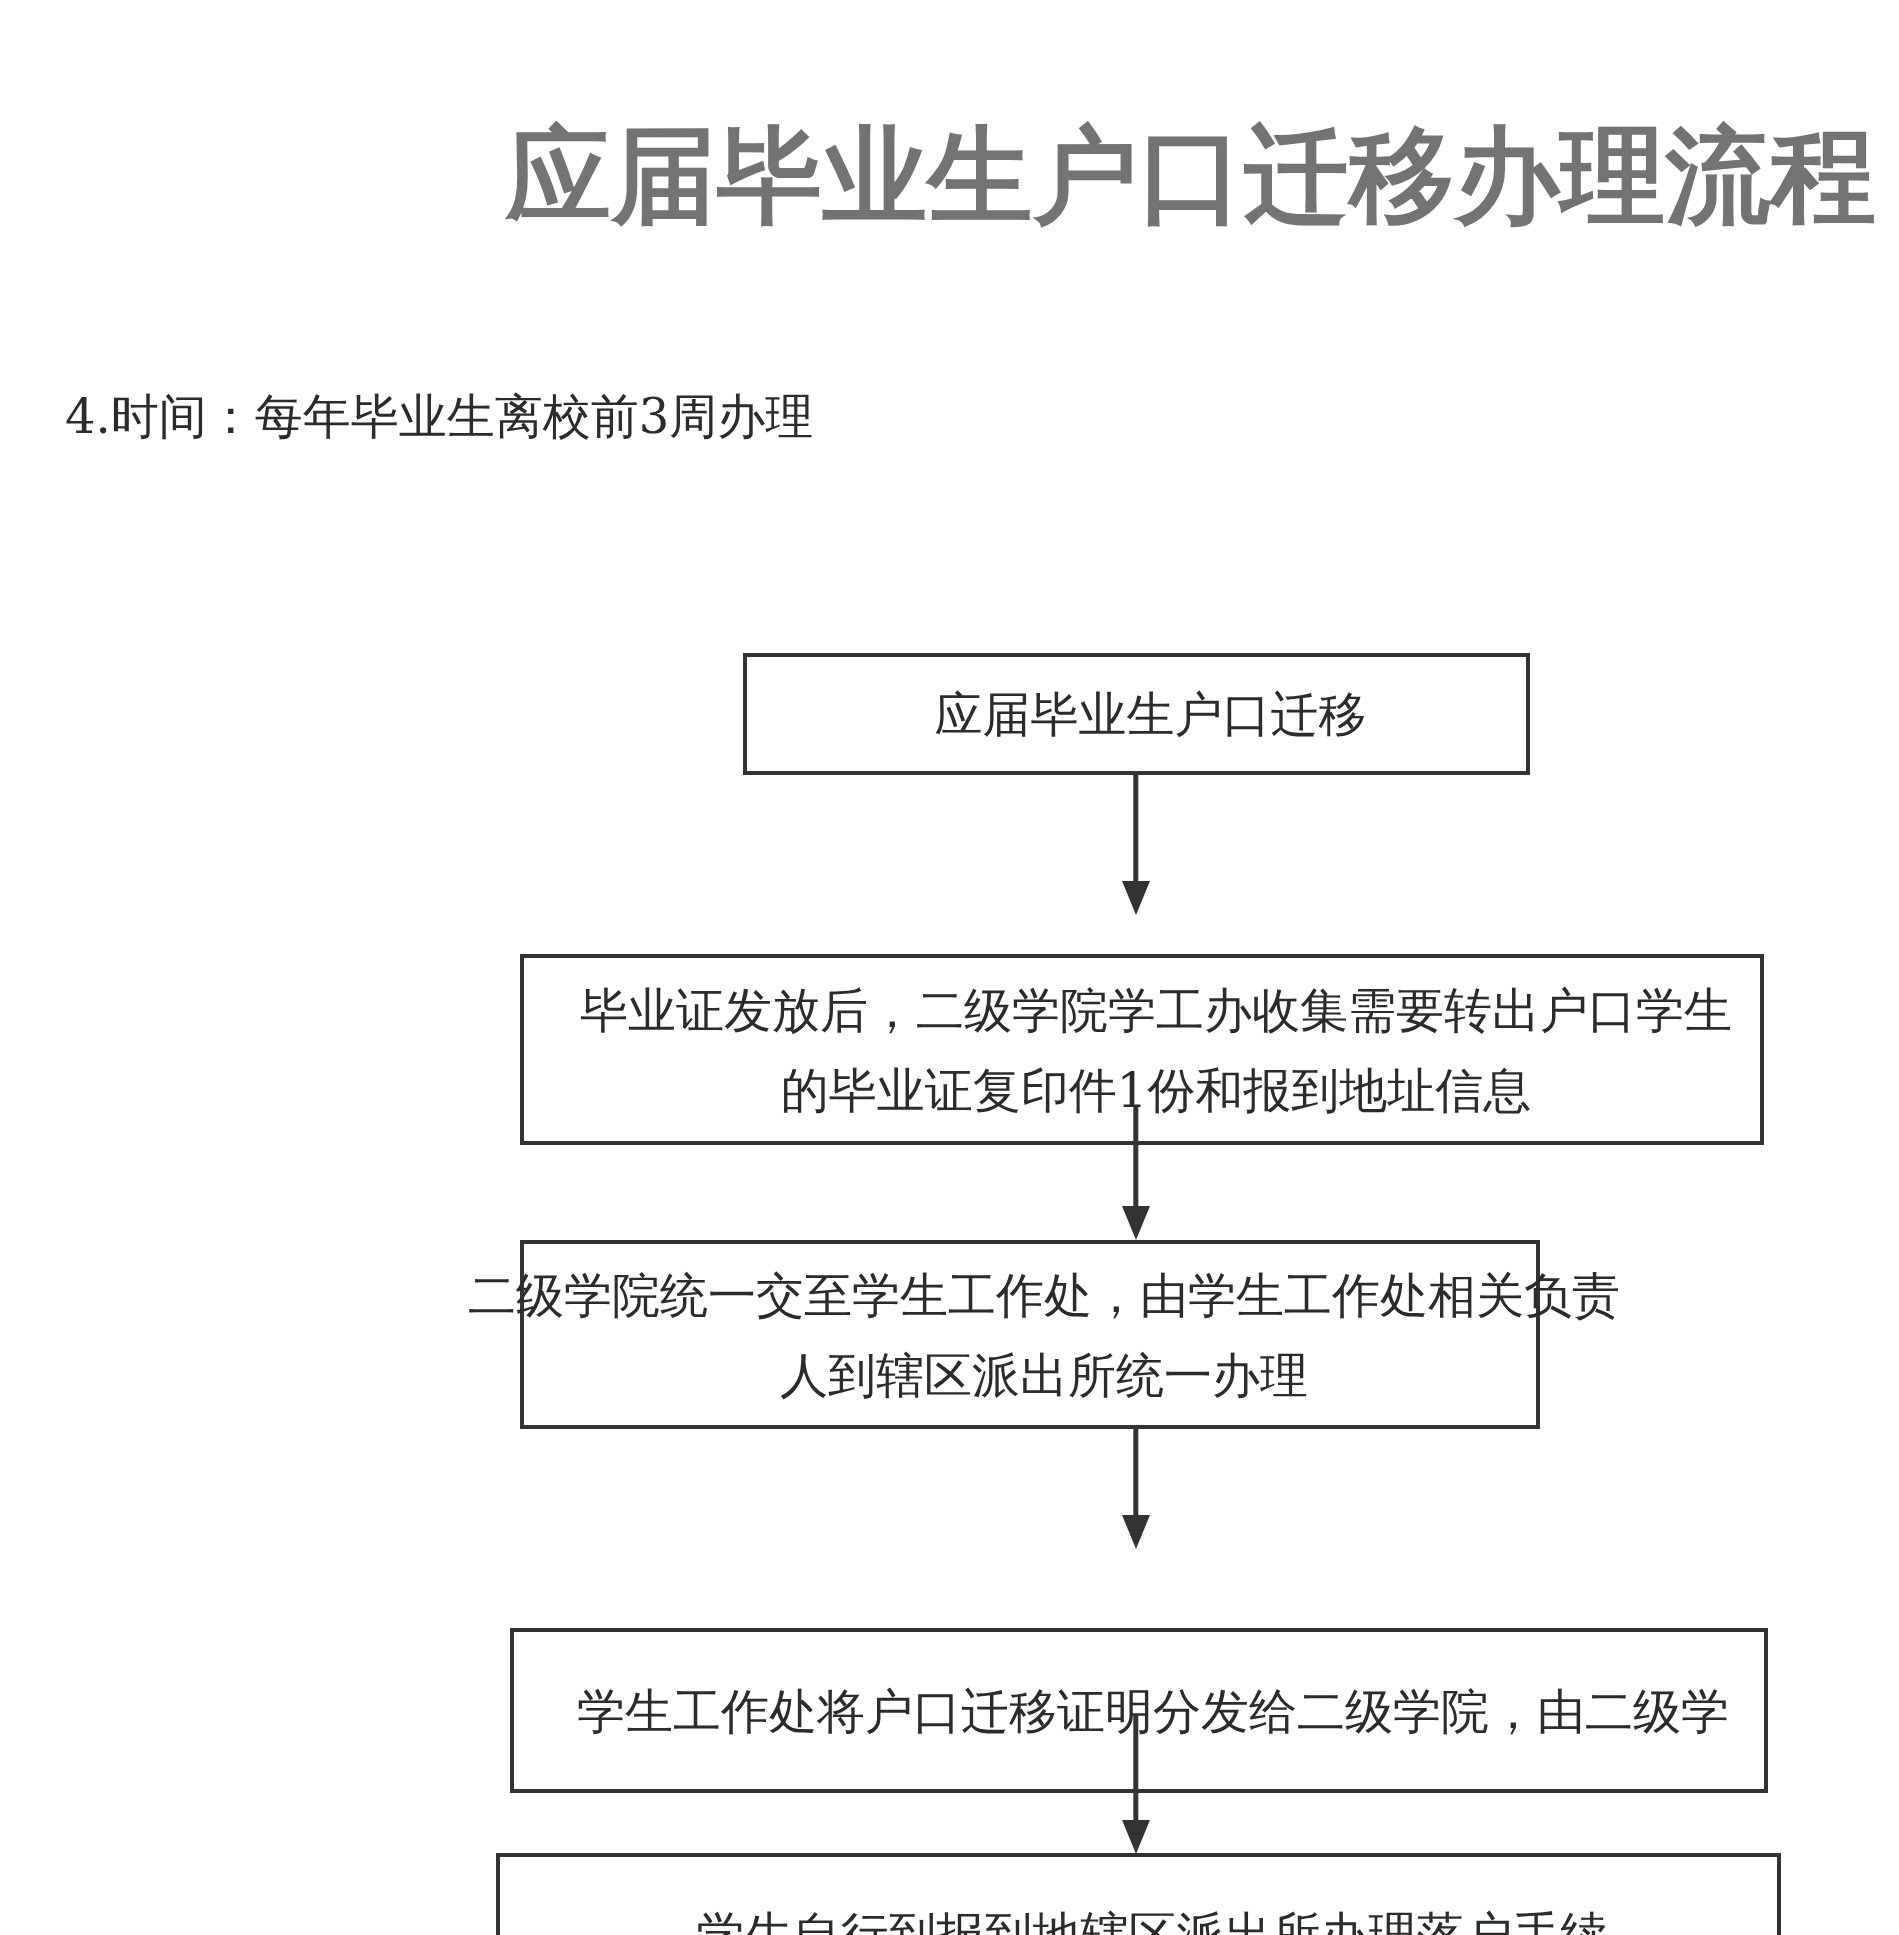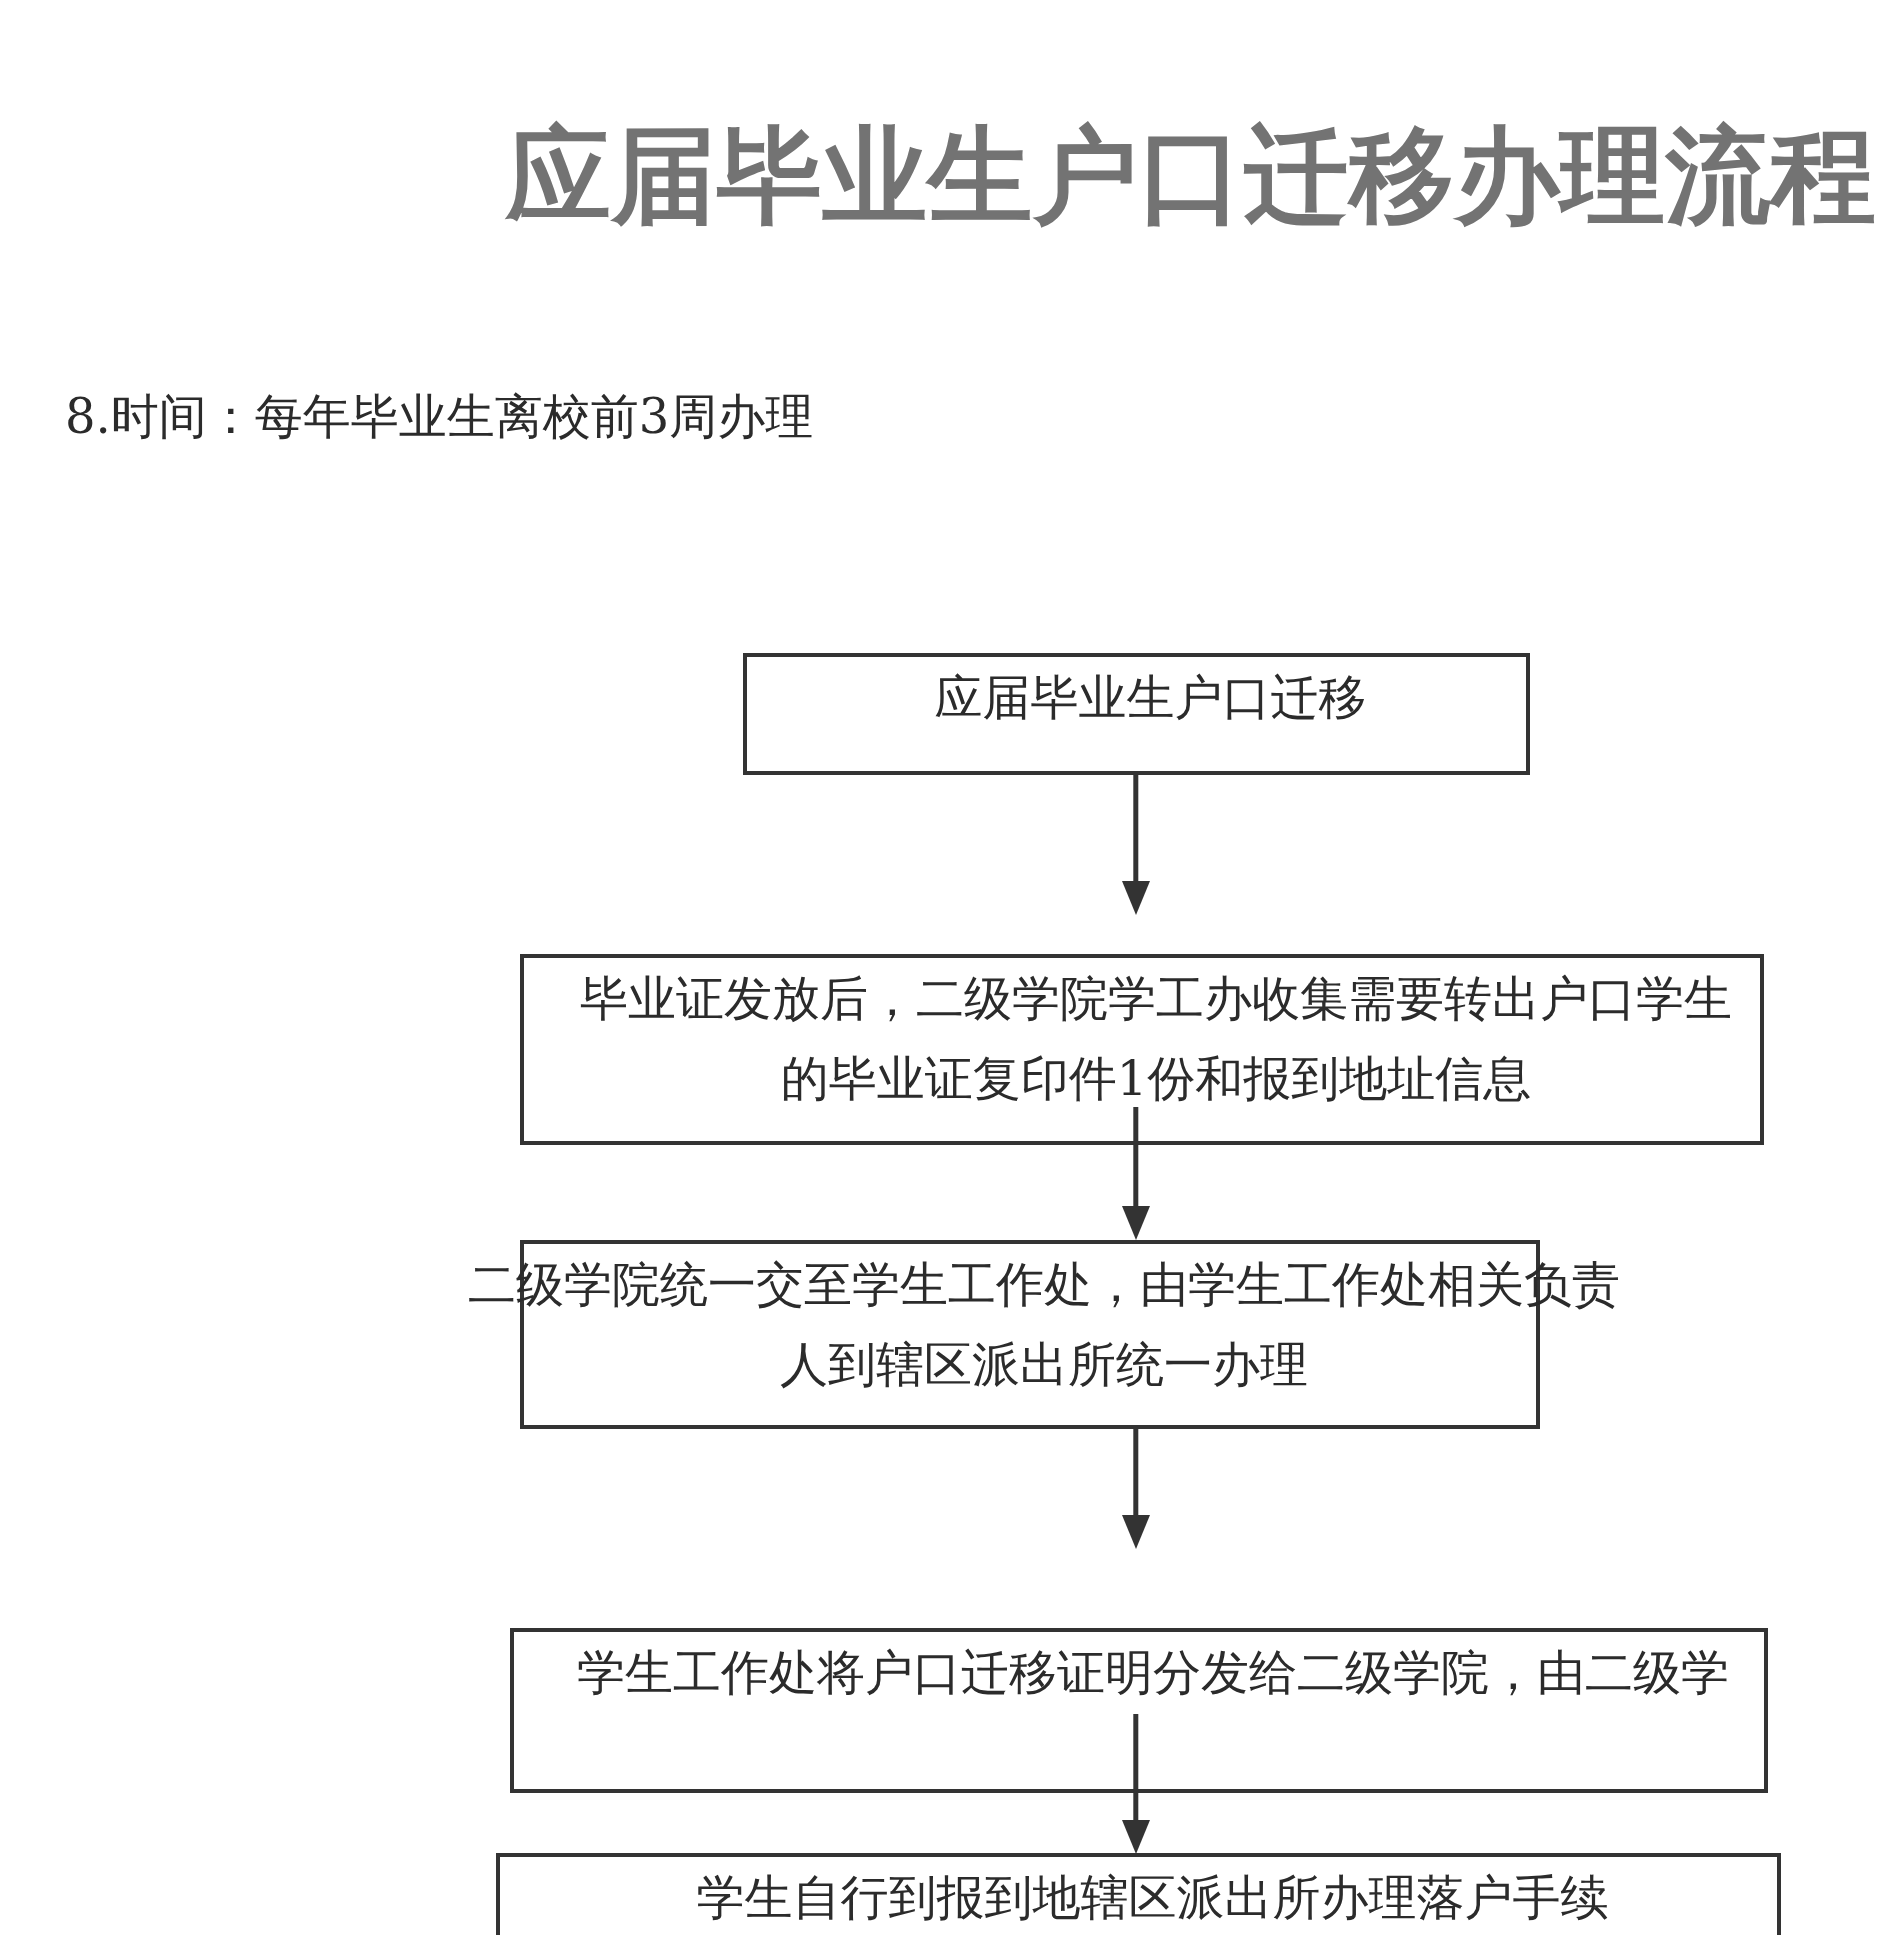--- a/index.html
+++ b/index.html
@@ -35,21 +35,21 @@
   }
   .note-line { white-space: nowrap; }
   .flow-box {
     position: absolute;
     box-sizing: border-box;
     border: 4.3px solid #333333;
     background: #ffffff;
     display: flex;
     flex-direction: column;
     align-items: center;
-    justify-content: flex-start;
+    justify-content: center;
     text-align: center;
     font-size: 48px;
     line-height: 80px;
     color: #2b2b2b;
     padding-left: 28px;
   }
   .flow-box .box-line { white-space: nowrap; }
   .box-start    { left: 743px; top: 653px; width: 787px; height: 122px; }
   .box-collect  { left: 520px; top: 916px; width: 1244px; height: 191px; margin-top: 38px; }
   .box-submit   { left: 520px; top: 1240px; width: 1020px; height: 189px; }
@@ -87,21 +87,21 @@
   .arrow-3 .shaft { height: 87px; }
   .arrow-4 { top: 1714px; height: 140px; }
   .arrow-4 .shaft { height: 106px; }
 </style>
 </head>
 <body>
 
 <div class="page-title">应届毕业生户口迁移办理流程</div>
 
 <div class="notes">
-  <div class="note-line">8.时间：每年毕业生离校前3周办理</div>
+  <div class="note-line">4.时间：每年毕业生离校前3周办理</div>
 </div>
 
 <div>
 
   <div class="flow-box box-start">
     <div class="box-line">应届毕业生户口迁移</div>
   </div>
 
   <div class="arrow arrow-1">
     <div class="shaft"></div>

